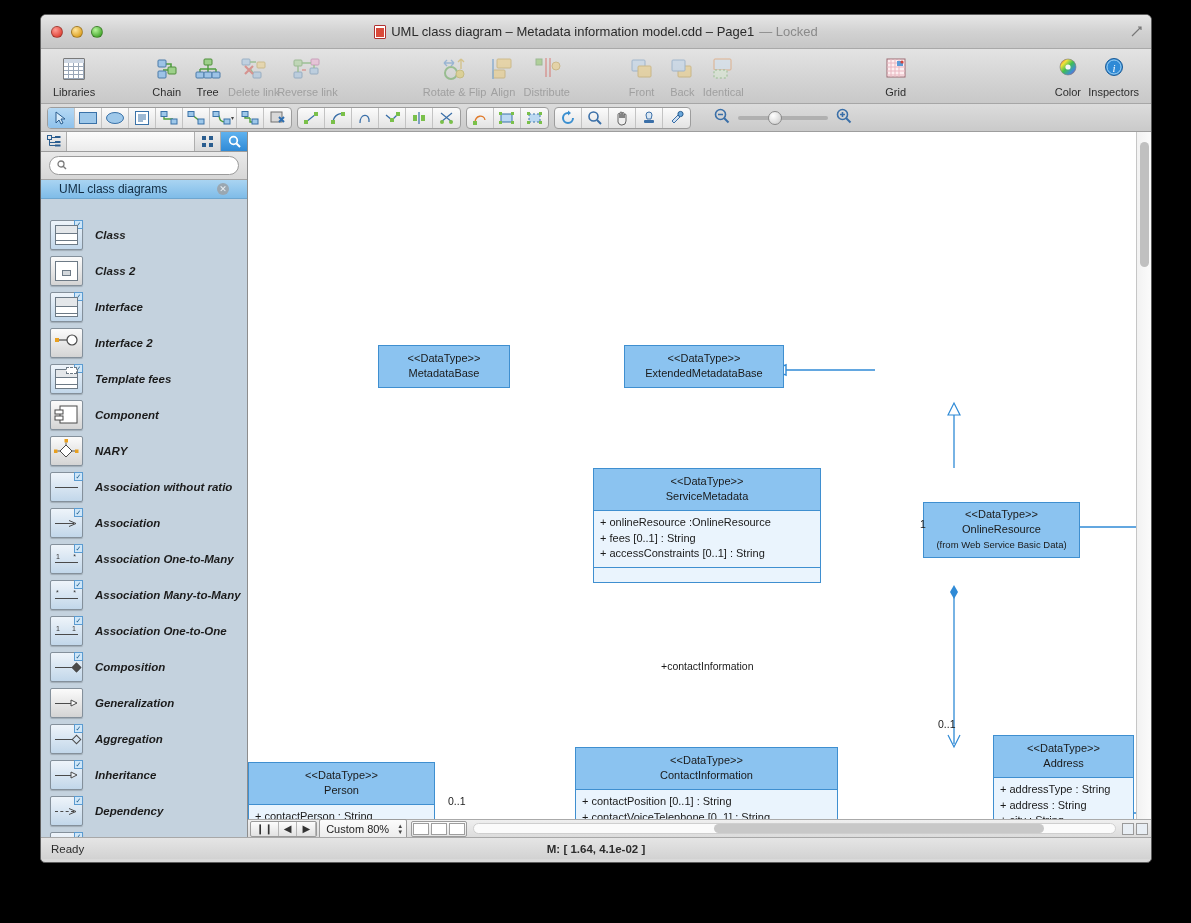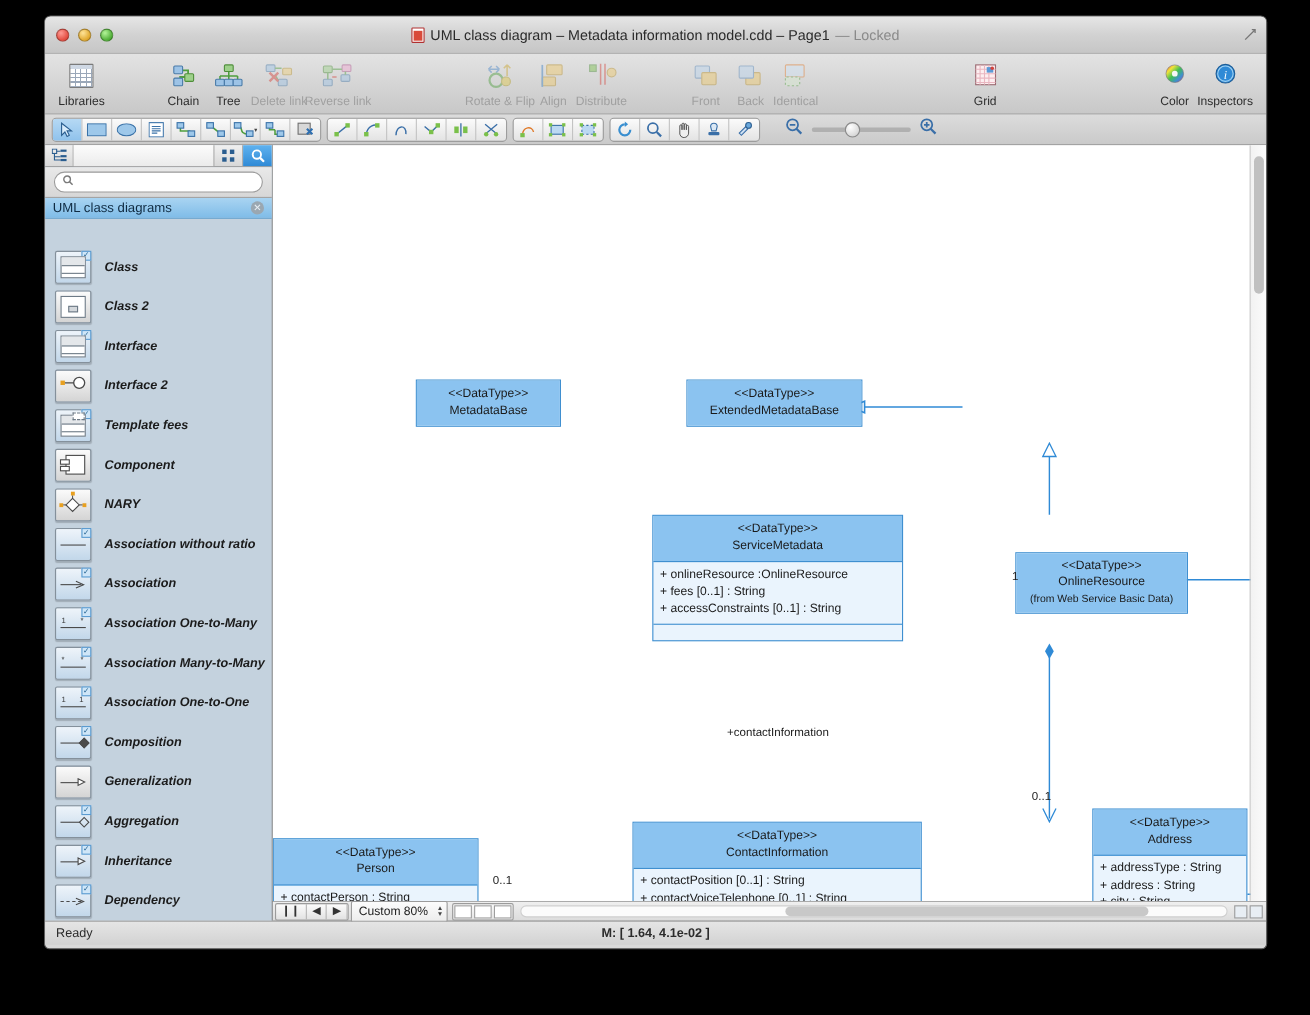--- a/index.html
+++ b/index.html
@@ -140,29 +140,29 @@
     flex: 1; height: 19px; background: #fff;
     border: 1px solid #9b9b9b; border-radius: 10px;
     display: flex; align-items: center; padding: 0 7px; gap: 5px;
     font-size: 11px; color: #9a9a9a;
   }
   .lp-header {
     height: 19px;
     background: linear-gradient(to bottom,#a9d4f2,#7fbce8);
     border-bottom: 1px solid #6ea6cf;
     display: flex; align-items: center; justify-content: space-between;
-    padding: 0 7px;
+    padding: 0 18px;
     font-size: 12px; color: #102b42;
   }
   .lp-close {
     width: 12px; height: 12px; border-radius: 50%;
     background: #9aa7b1; color: #e9eff4; font-size: 9px;
     display: flex; align-items: center; justify-content: center;
   }
-  .lp-list { flex: 1; overflow: hidden; padding-top: 2px; margin-top: 24px; }
+  .lp-list { flex: 1; overflow: hidden; padding-top: 18px; }
   .lp-item {
     height: 36px; display: flex; align-items: center; gap: 12px; padding-left: 9px;
   }
   .shape-tile {
     width: 33px; height: 30px; flex: 0 0 33px;
     border: 1px solid #84909b; border-radius: 2px;
     position: relative; background: linear-gradient(to bottom,#eef4fa,#c2d7ea);
     box-shadow: 0 1px 1px rgba(0,0,0,0.18);
   }
   .shape-tile.grey { background: linear-gradient(to bottom,#fbfbfb,#d4d4d4); }

